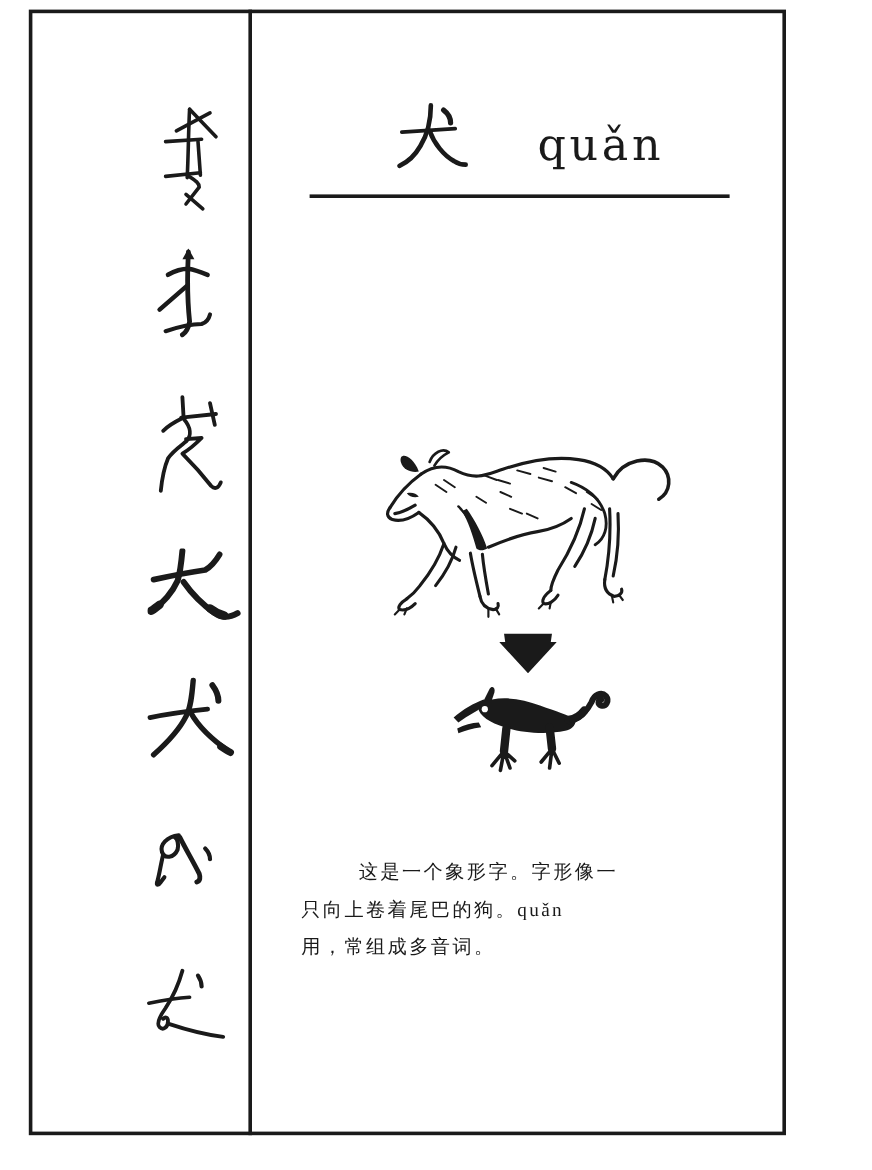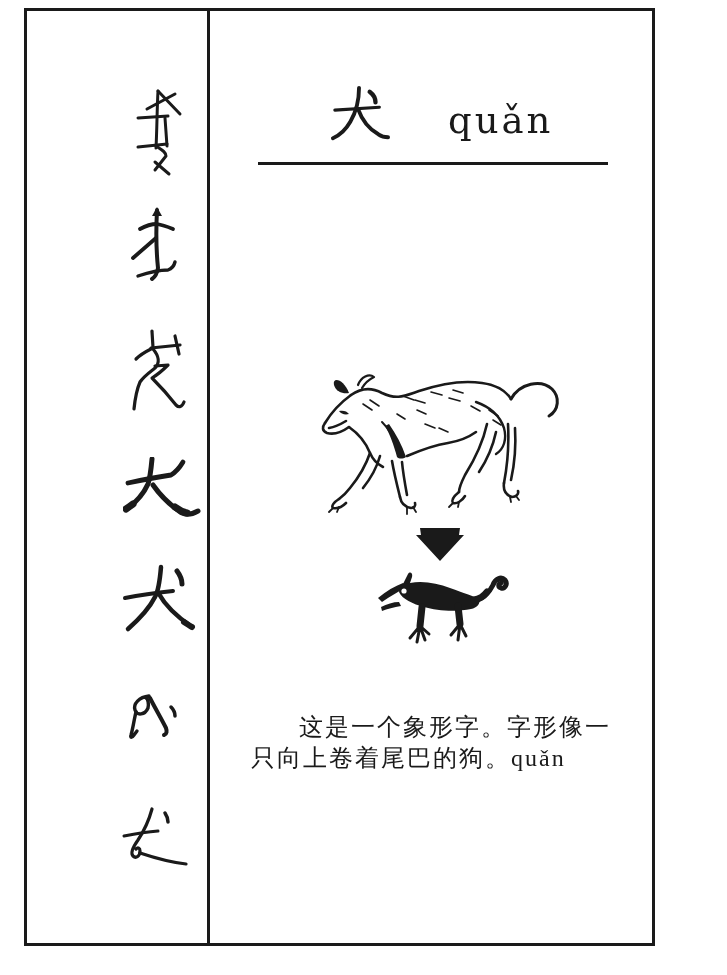--- a/index.html
+++ b/index.html
@@ -31,21 +31,21 @@
     font-family:"DejaVu Serif","Liberation Serif",serif;
     font-size:37px;letter-spacing:3px;line-height:1.15;color:var(--ink);
   }
   .rule{position:absolute;left:48px;top:151px;width:350px;height:3px;background:var(--ink);}
   .dog-sketch{position:absolute;left:93px;top:355px;}
   .down-arrow{position:absolute;left:206px;top:517px;}
   .pictograph{position:absolute;left:164px;top:561px;}
   .description{
     position:absolute;left:41px;top:701px;width:372px;
     font-family:"Liberation Serif","DejaVu Serif",serif;
-    font-size:24px;line-height:31px;letter-spacing:2px;
+    font-size:16px;line-height:31px;letter-spacing:2px;
     color:var(--ink);white-space:nowrap;
   }
   .description .line{height:31px;}
   .description .indent{padding-left:48px;}
   svg .s{fill:none;stroke:var(--ink);stroke-linecap:round;stroke-linejoin:round;}
   svg .f{fill:var(--ink);stroke:none;}
 </style>
 </head>
 <body>
 
@@ -198,15 +198,16 @@
       <g class="s" stroke-width="3">
         <path d="M46,52 L36,64 M46,52 L43,68 M46,52 L51,66 M46,52 L55,60"></path>
         <path d="M86,50 L77,61 M86,50 L84,66 M86,50 L92,62"></path>
       </g>
       <path class="s" stroke-width="5" d="M103,26 C112,23 116,17 119,11 C121,5 127,2 131,6 C134,10 131,15 127,14 C124,13 124,10 127,9"></path>
     </svg>
 
     <div class="description">
       <div class="line indent">这是一个象形字。字形像一</div>
       <div class="line">只向上卷着尾巴的狗。quǎn</div>
+      <div class="line">用，常组成多音词。</div>
     </div>
   </main>
 </div>
 
 </body></html>

